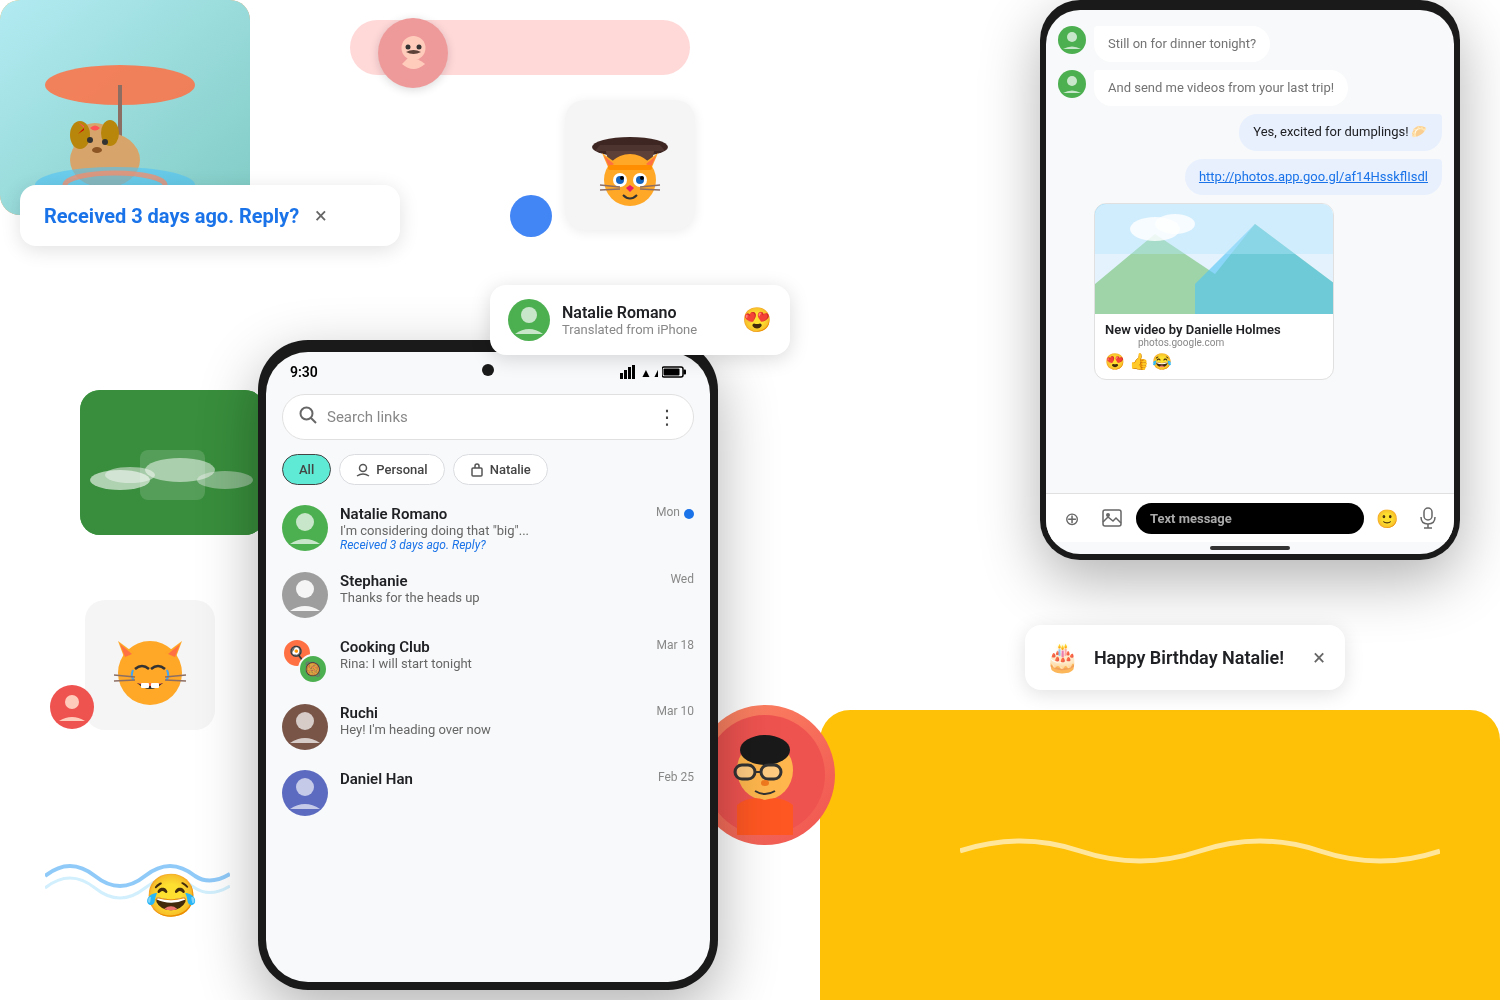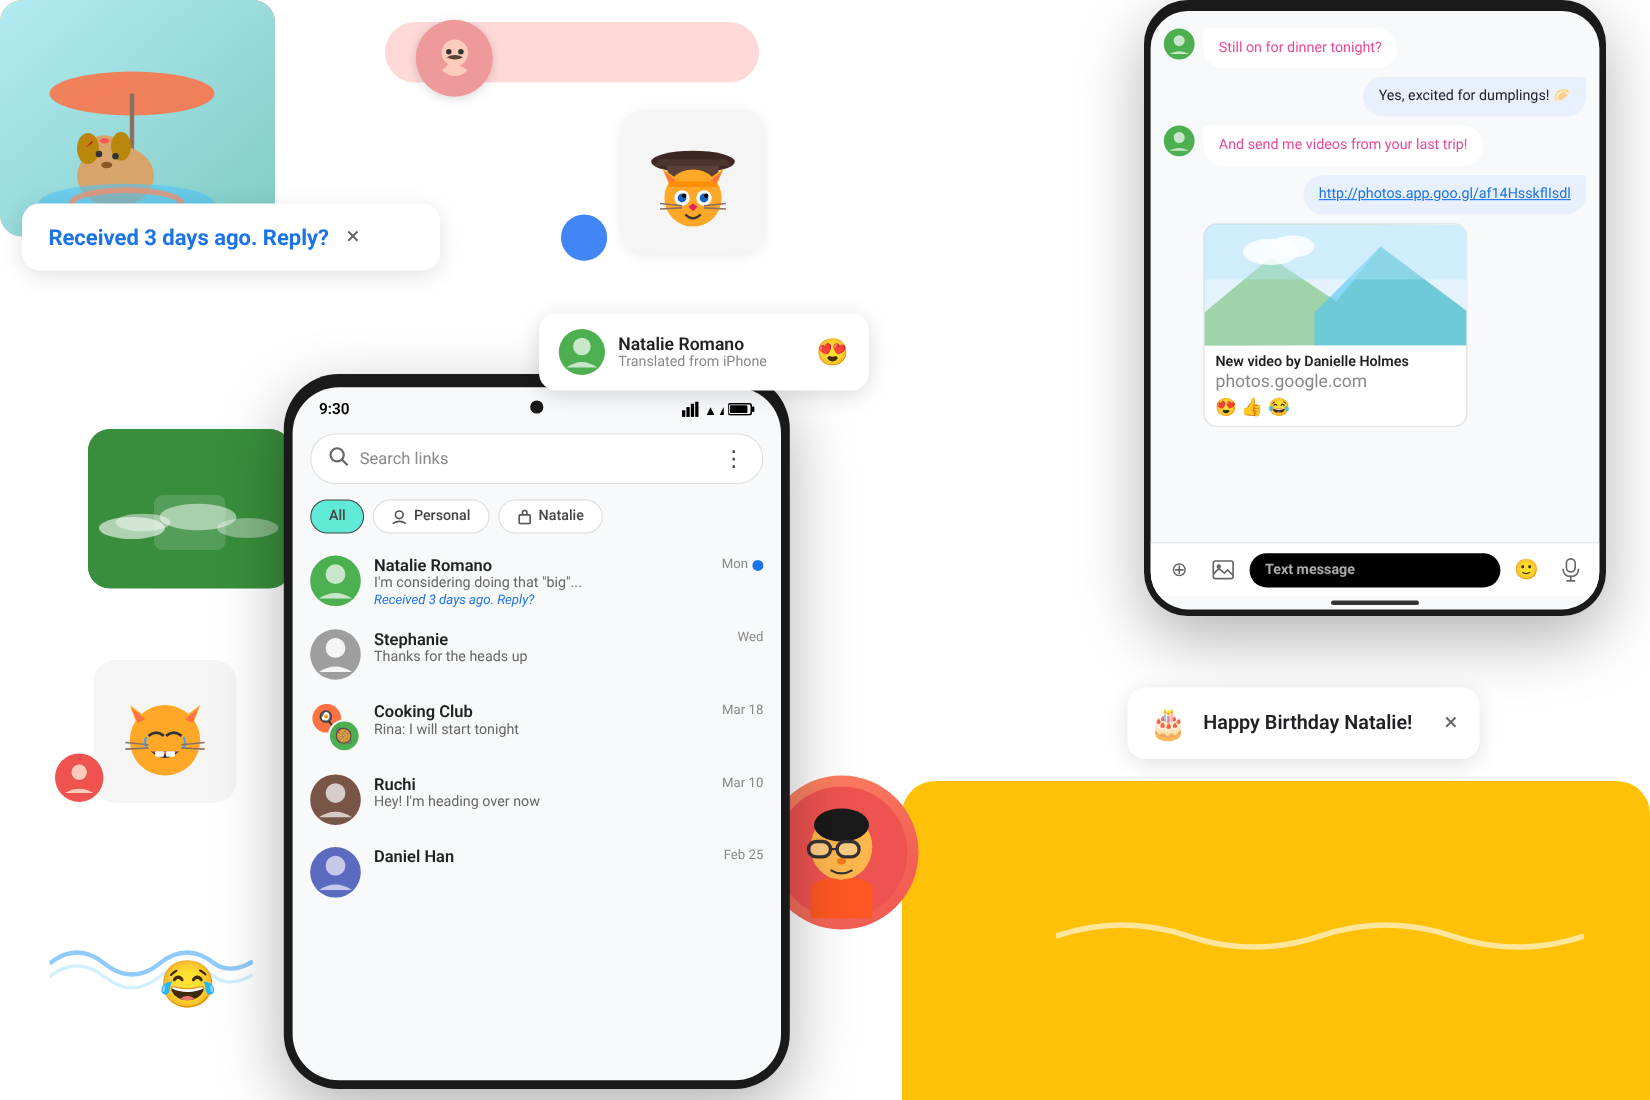--- a/index.html
+++ b/index.html
@@ -222,21 +222,21 @@
       margin-left: 36px;
     }
     .chat-media-img {
       width: 100%;
       height: 110px;
       background: linear-gradient(135deg, #4fc3f7 0%, #81c784 40%, #fff 70%);
       position: relative;
     }
     .chat-media-info { padding: 8px 10px; }
     .chat-media-title { font-size: 13px; font-weight: 600; color: #202124; }
-    .chat-media-source { font-size: 16px; color: #888; }
+    .chat-media-source { font-size: 10px; color: #888; margin-left: 33px; }
     .chat-reactions {
       display: flex; gap: 4px;
       margin-top: 4px;
     }
     .reaction { font-size: 16px; }
     .chat-input-bar {
       display: flex;
       align-items: center;
       padding: 8px 10px;
       gap: 8px;
@@ -490,21 +490,21 @@
     .msg-row.right { justify-content: flex-end; }
     .msg-bubble {
       padding: 9px 14px;
       border-radius: 18px;
       font-size: 13px;
       line-height: 1.4;
       max-width: 75%;
     }
     .msg-bubble.received {
       background: #fff;
-      color: #ec4899;
+      color: #737373;
       border-radius: 4px 18px 18px 18px;
     }
     .msg-bubble.sent {
       background: #e8f0fe;
       color: #202124;
       border-radius: 18px 4px 18px 18px;
     }
   </style>
 </head>
 <body>
@@ -792,33 +792,33 @@
         <div class="chat-avatar-small">
           <svg width="22" height="22" viewBox="0 0 22 22">
             <circle cx="11" cy="11" r="11" fill="#4CAF50"></circle>
             <circle cx="11" cy="8" r="5" fill="#c8e6c9"></circle>
             <path d="M2,20 Q11,15 20,20" fill="#c8e6c9"></path>
           </svg>
         </div>
         <div class="msg-bubble received">Still on for dinner tonight?</div>
       </div>
 
-      <div class="msg-row right">
-        <div class="msg-bubble sent">Yes, excited for dumplings! 🥟</div>
-      </div>
-
       <div class="msg-row">
         <div class="chat-avatar-small">
           <svg width="22" height="22" viewBox="0 0 22 22">
             <circle cx="11" cy="11" r="11" fill="#4CAF50"></circle>
             <circle cx="11" cy="8" r="5" fill="#c8e6c9"></circle>
             <path d="M2,20 Q11,15 20,20" fill="#c8e6c9"></path>
           </svg>
         </div>
         <div class="msg-bubble received">And send me videos from your last trip!</div>
+      </div>
+
+      <div class="msg-row right">
+        <div class="msg-bubble sent">Yes, excited for dumplings! 🥟</div>
       </div>
 
       <div class="msg-row right">
         <div class="msg-bubble sent" style="background:#e8f0fe;">
           <span class="chat-link">http://photos.app.goo.gl/af14HsskflIsdl</span>
         </div>
       </div>
 
       <div class="chat-media-card">
         <div class="chat-media-img">

